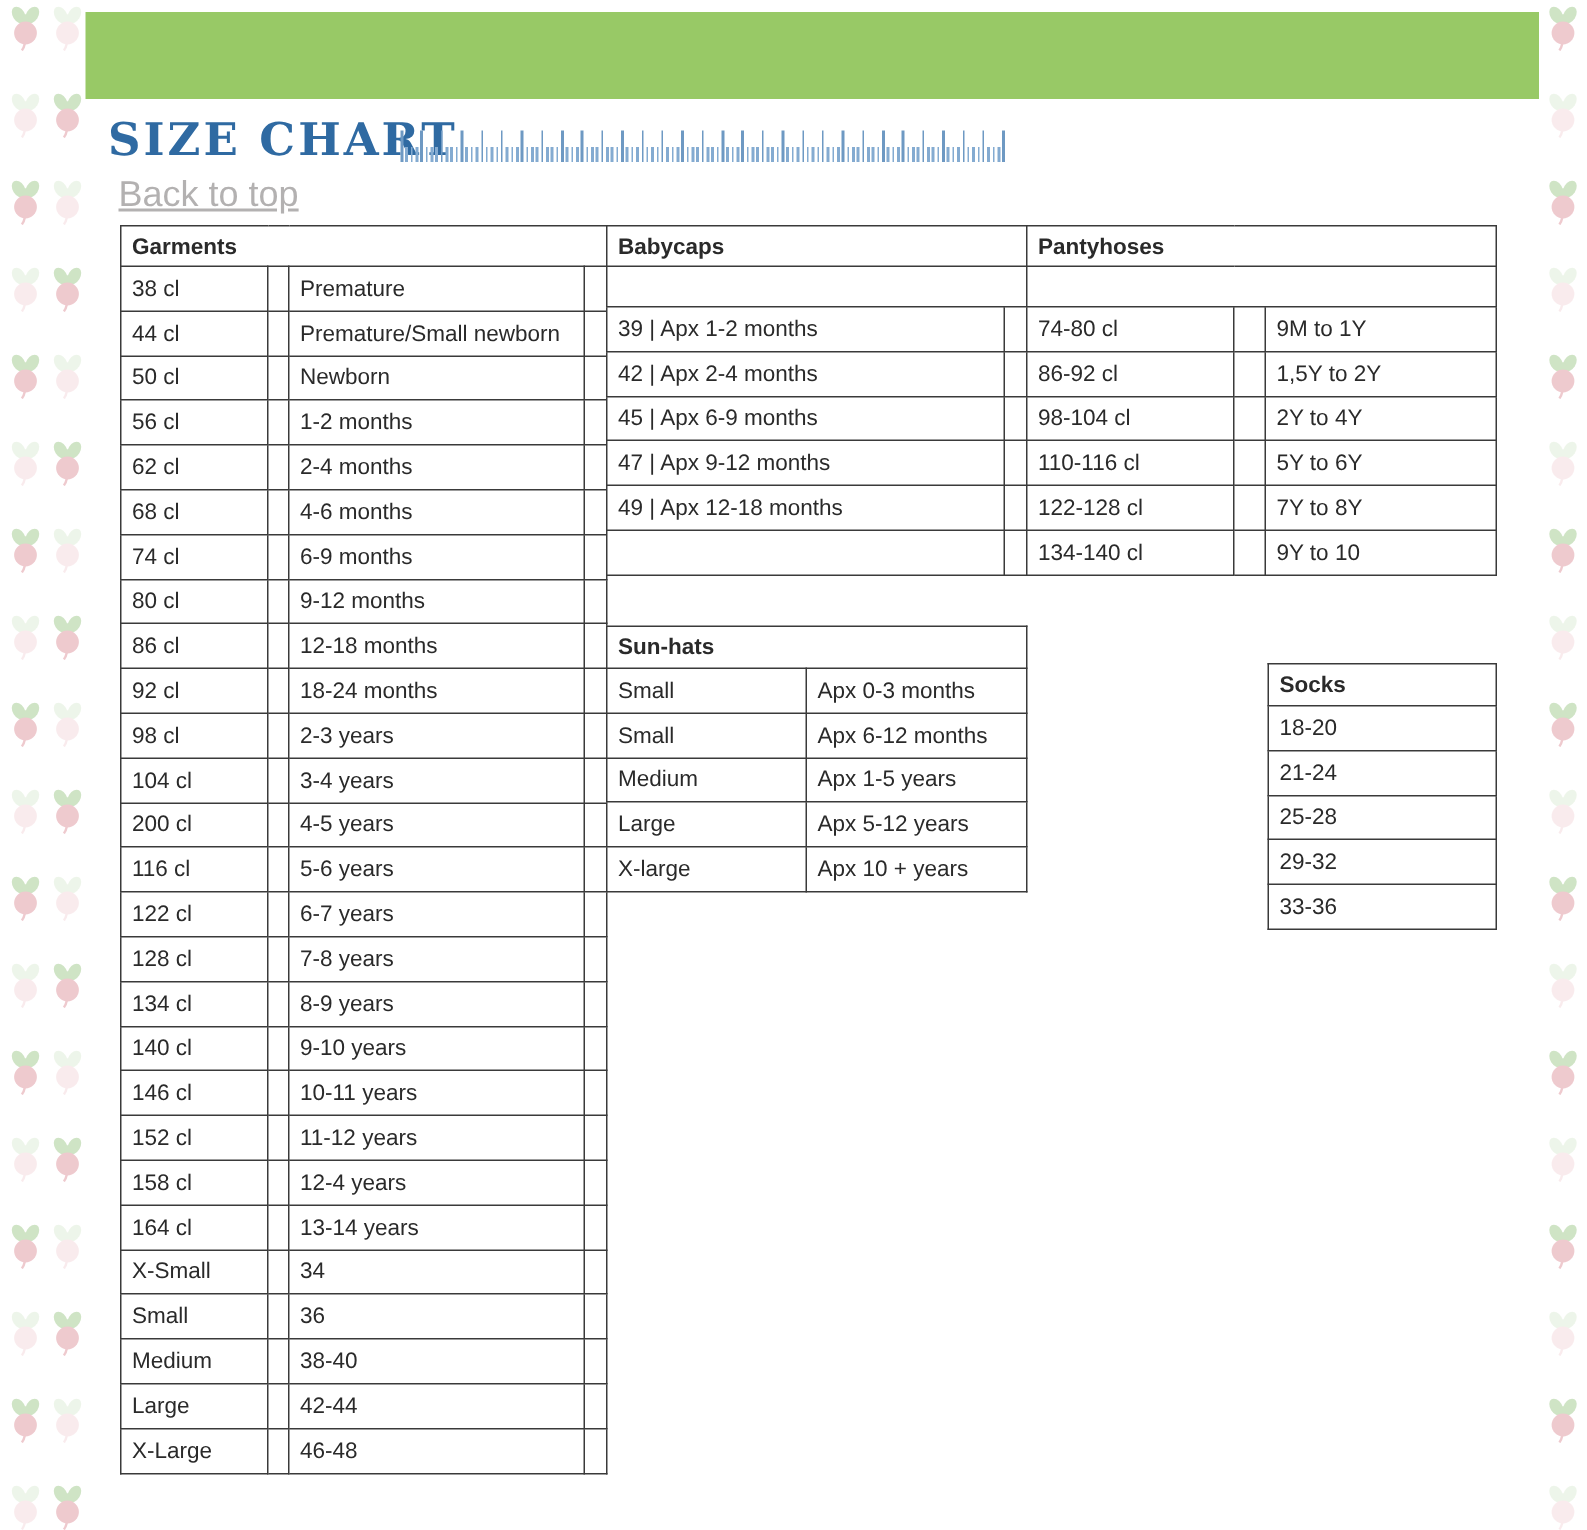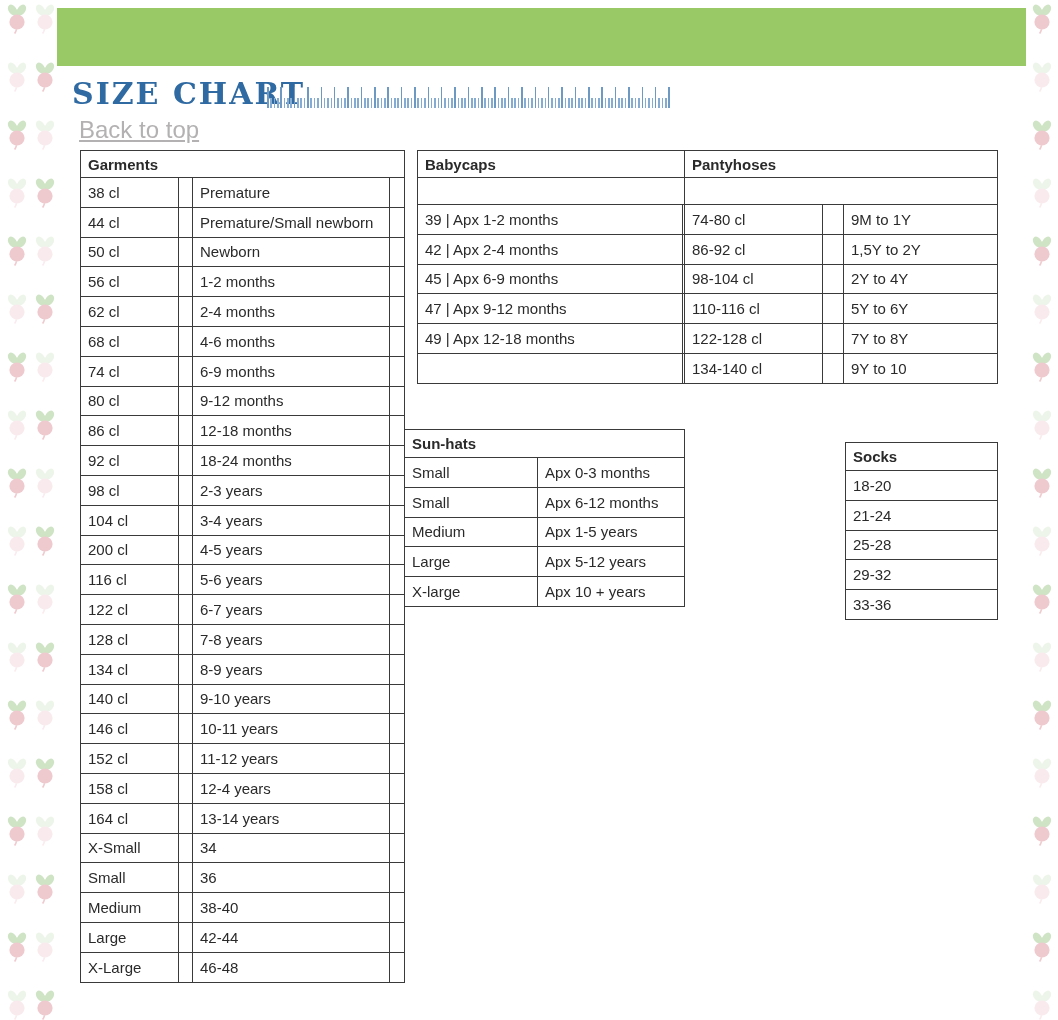--- a/index.html
+++ b/index.html
@@ -34,23 +34,23 @@
   .sheet th, .sheet td { border:1.5px solid var(--table-border); padding:0 4px 0 7px;
                          font-size:15px; color:var(--text-color); vertical-align:middle;
                          text-align:left; overflow:hidden; white-space:nowrap; }
   .sheet th { font-weight:bold; }
   .hd { }
   .hrow  { height:27px; }
   .hrow2 { height:28px; }
   .sheet tbody tr { height:29.8px; }
 
   #garments   { left:23px;  top:150px; width:324px; }
-  #babycaps   { left:360px; top:150px; width:280px; }
+  #babycaps   { left:347px; top:150px; width:280px; }
   #pantyhoses { left:627px; top:150px; width:313px; }
-  #sunhats    { left:347px; top:429px; width:280px; }
+  #sunhats    { left:347px; top:417px; width:280px; }
   #socks      { left:788px; top:442px; width:152px; }
 </style>
 </head>
 <body>
 
 <div id="pattern-layer">
     <div class="radish" style="left: 4px; top: 2px; opacity: 0.42;">
       <svg width="26" height="32" viewBox="0 0 26 32" style="display: block;">
   <ellipse cx="8.5" cy="8" rx="4" ry="6" transform="rotate(-32 8.5 8)" style="fill:var(--radish-leaf-green)"></ellipse>
   <ellipse cx="17.5" cy="8" rx="4" ry="6" transform="rotate(32 17.5 8)" style="fill:var(--radish-leaf-green)"></ellipse>

